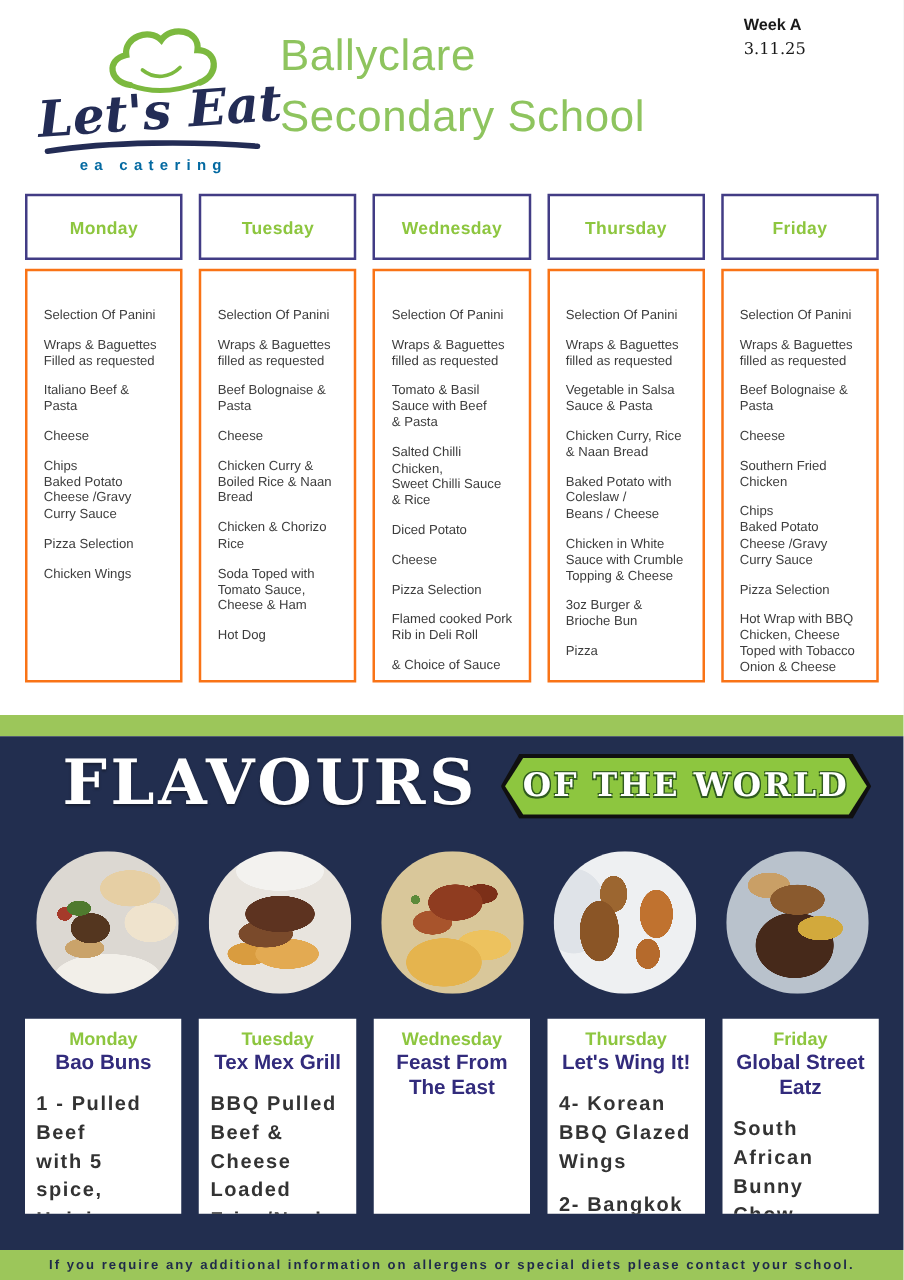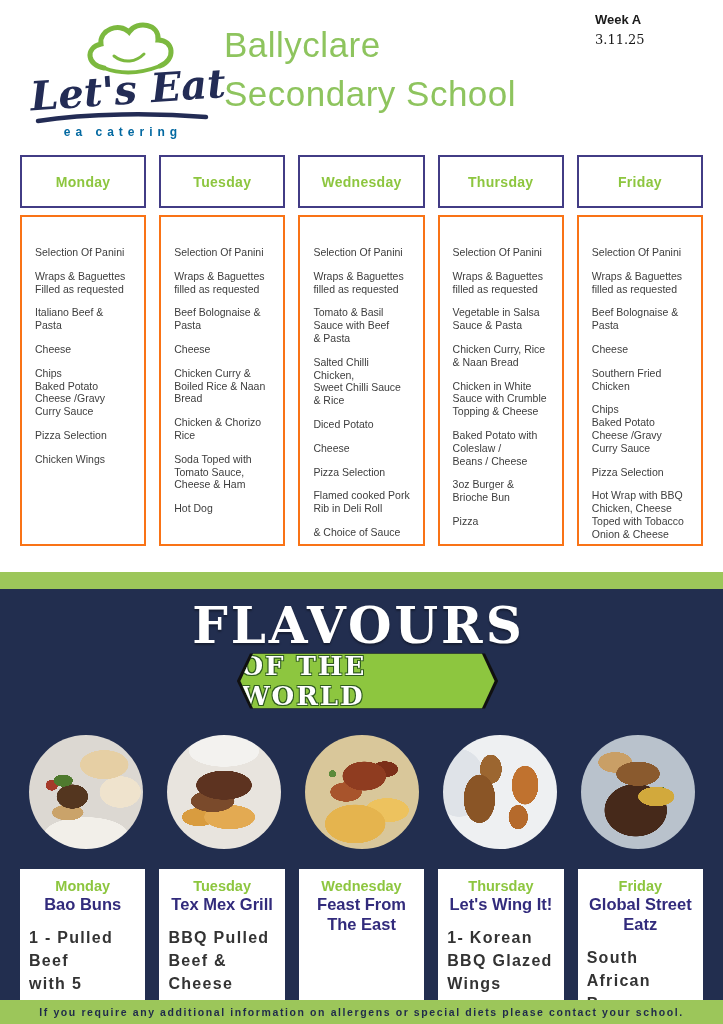--- a/index.html
+++ b/index.html
@@ -27,21 +27,21 @@
   .day-box{height:53px;border:2px solid #423c85;background:#fff;display:flex;align-items:center;
            justify-content:center;box-sizing:border-box;}
   .day-label{color:#8dc63f;font-weight:bold;font-size:14px;letter-spacing:0.3px;}
   .items-box{margin-top:7px;height:331px;border:2px solid #f97316;background:#fff;box-sizing:border-box;
              padding:29px 5px 0 13px;overflow:hidden;}
   .menu-item{margin:0 0 11px 0;font-size:10.5px;line-height:1.22;color:#3d3d3d;white-space:pre-line;}
 
   
   .stripe{height:17px;background:#9cc65a;margin-top:26px;}
   .navy{background:#222e4f;height:411px;overflow:hidden;}
-  .banner{display:flex;align-items:center;padding:12px 26px 0 20px;flex-direction:column;}
+  .banner{display:flex;align-items:flex-start;padding:12px 26px 0 50px;}
   .flavours-title{font-family:"DejaVu Serif",serif;font-weight:bold;font-size:50px;color:#ffffff;
                   letter-spacing:3px;line-height:1;text-shadow:0 2px 2px rgba(0,0,0,0.35);}
   .ribbon-outer{margin-left:18px;flex:1;height:56px;background:#101010;
                 clip-path:polygon(0 50%,5% 4%,95% 4%,100% 50%,95% 96%,5% 96%);
                 display:flex;align-items:center;justify-content:center;}
   .ribbon-inner{width:calc(100% - 7px);height:calc(100% - 7px);background:#8dc63f;
                 clip-path:polygon(0 50%,5% 4%,95% 4%,100% 50%,95% 96%,5% 96%);
                 display:flex;align-items:center;justify-content:center;}
   .ribbon-text{font-family:"DejaVu Serif",serif;font-weight:bold;font-size:26px;color:#fff;
                letter-spacing:2px;
@@ -205,26 +205,26 @@
       </div>
       <div class="items-box">
 
       <p class="menu-item">Selection Of Panini</p>
           <p class="menu-item">Wraps &amp; Baguettes
 filled as requested</p>
           <p class="menu-item">Vegetable in Salsa
 Sauce &amp; Pasta</p>
           <p class="menu-item">Chicken Curry, Rice
 &amp; Naan Bread</p>
+          <p class="menu-item">Baked Potato with
+Coleslaw /
+Beans / Cheese</p>
           <p class="menu-item">Chicken in White
 Sauce with Crumble
 Topping &amp; Cheese</p>
-          <p class="menu-item">Baked Potato with
-Coleslaw /
-Beans / Cheese</p>
           <p class="menu-item">3oz Burger &amp;
 Brioche Bun</p>
           <p class="menu-item">Pizza</p>
         </div>
     </div>
       <div class="menu-col">
       <div class="day-box">
         <span class="day-label">Friday</span>
       </div>
       <div class="items-box">
@@ -300,21 +300,21 @@
           <div class="card">
           <div class="card-day">Wednesday</div>
           <div class="card-title">Feast From
 The East</div>
         </div>
           <div class="card">
           <div class="card-day">Thursday</div>
           <div class="card-title">Let's Wing It!</div>
           <div class="card-items">
 
-          <p class="card-item">1- Korean
+          <p class="card-item">4- Korean
 BBQ Glazed
 Wings</p>
               <p class="card-item">2- Bangkok
 Wings</p>
             </div>
         </div>
           <div class="card">
           <div class="card-day">Friday</div>
           <div class="card-title">Global Street
 Eatz</div>

